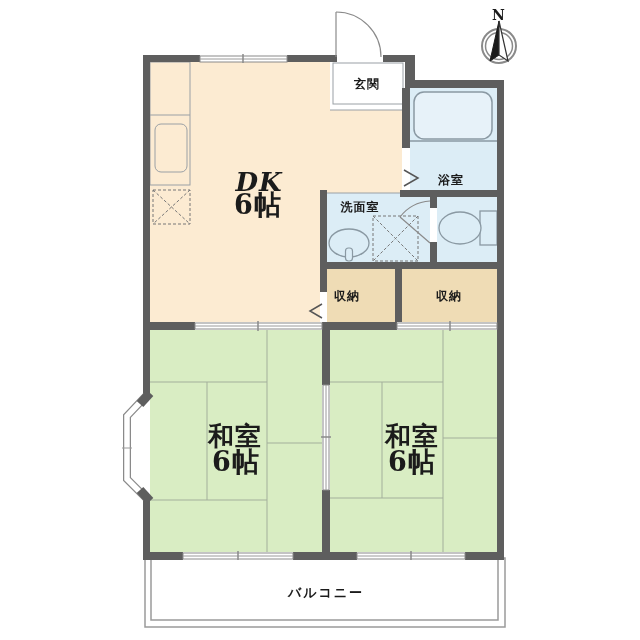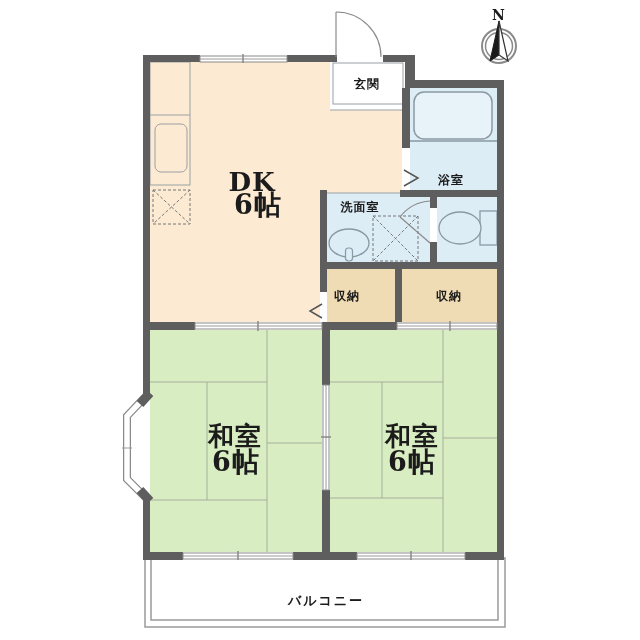--- a/index.html
+++ b/index.html
@@ -5,21 +5,21 @@
   html,body{margin:0;padding:0;background:#fff;}
   .plan{position:relative;width:640px;height:640px;background:#fff;overflow:hidden;
         font-family:"DejaVu Serif","Liberation Serif",serif;}
   svg{position:absolute;left:0;top:0;}
   .label{position:absolute;transform:translate(-50%,-50%);font-weight:700;color:#1b1b1b;
          white-space:nowrap;line-height:1;letter-spacing:1px;}
   .fs26{font-size:26px;}
   .fs21{font-size:27px;}
   .fs15{font-size:12px;}
   .fs14{font-size:14px;}
-  .fs13{font-size:13px;letter-spacing:2px;margin-top:8px;}
+  .fs13{font-size:13px;letter-spacing:2px;}
   .thin{stroke:#9aa0a5;stroke-width:1;fill:none;}
   .tatami{stroke:#a3af9b;stroke-width:1;fill:none;}
   .fixline{stroke:#8a99a3;stroke-width:1.5;fill:none;}
   .dash{stroke:#777;stroke-width:1;fill:none;stroke-dasharray:3,2;}
   .winstrip{fill:#ffffff;stroke:#8a8a8a;stroke-width:1;}
   .tick{stroke:#8a8a8a;stroke-width:1.5;}
   .midline{stroke:#9a9a9a;stroke-width:1;}
   .arc{stroke:#8a8a8a;stroke-width:1.2;fill:none;}
   .chev{stroke:#555;stroke-width:1.5;fill:none;}
   .balc{stroke:#9a9a9a;stroke-width:1.5;fill:none;}
@@ -170,21 +170,21 @@
     </g>
 
     <g>
       <circle cx="499" cy="46" r="17" stroke="#8a8a8a" stroke-width="2" fill="none"></circle>
       <circle cx="499" cy="46" r="13.5" stroke="#8a8a8a" stroke-width="1.5" fill="none"></circle>
       <polygon points="499,21 490,61 499,55" fill="#1b1b1b" stroke="#1b1b1b" stroke-width="1"></polygon>
       <polygon points="499,21 508,61 499,55" fill="#ffffff" stroke="#333333" stroke-width="1.2"></polygon>
     </g>
   </svg>
 
-  <div class="label fs26" style="left:252px;top:182px;">DK</div>
+  <div class="label fs26" style="left:259px;top:182px;font-style:italic;">DK</div>
   <div class="label fs21" style="left:258px;top:204px;">6帖</div>
   <div class="label fs15" style="left:367px;top:84px;">玄関</div>
   <div class="label fs15" style="left:451px;top:180px;">浴室</div>
   <div class="label fs15" style="left:360px;top:207px;">洗面室</div>
   <div class="label fs15" style="left:347px;top:296px;">収納</div>
   <div class="label fs15" style="left:449px;top:296px;">収納</div>
   <div class="label fs26" style="left:235px;top:436px;">和室</div>
   <div class="label fs21" style="left:236px;top:461px;">6帖</div>
   <div class="label fs26" style="left:412px;top:436px;">和室</div>
   <div class="label fs21" style="left:412px;top:461px;">6帖</div>

